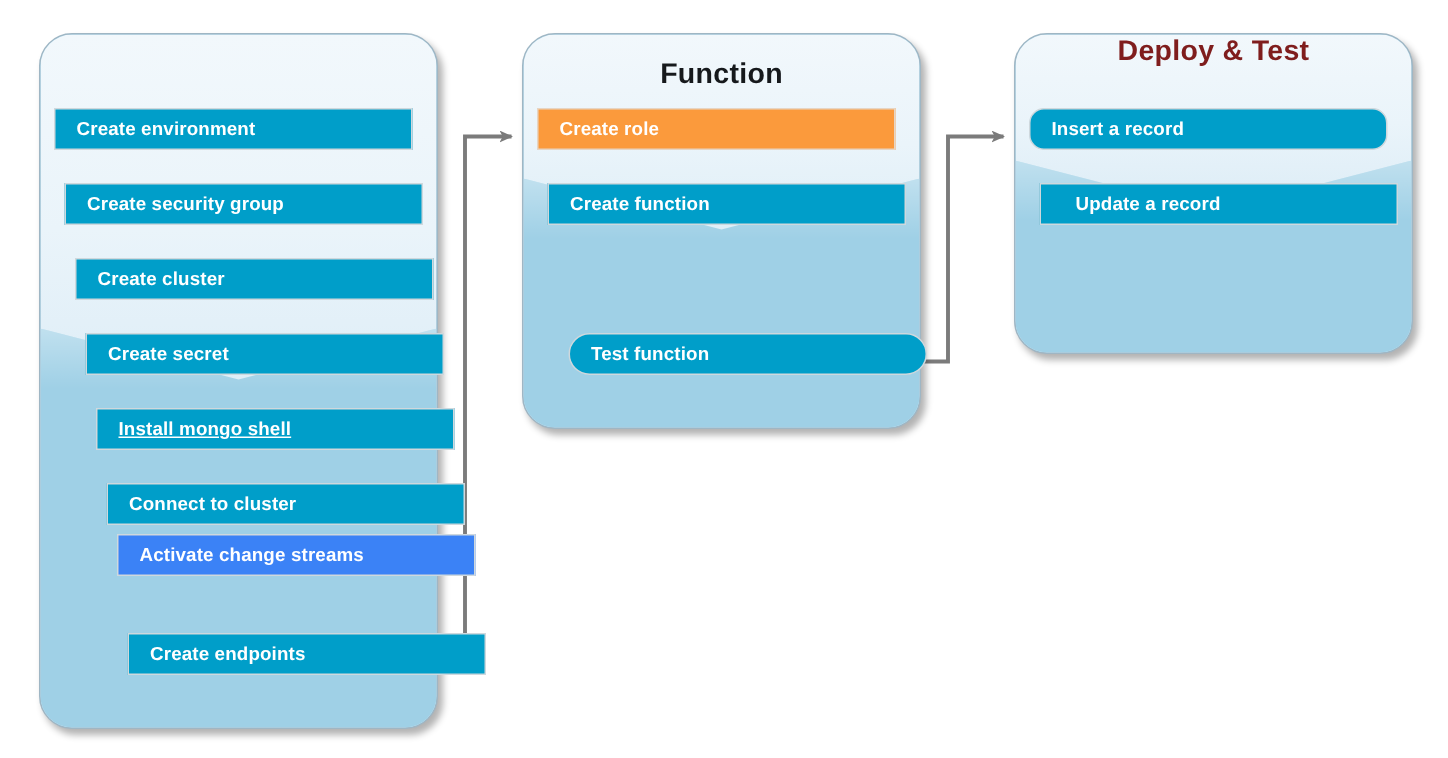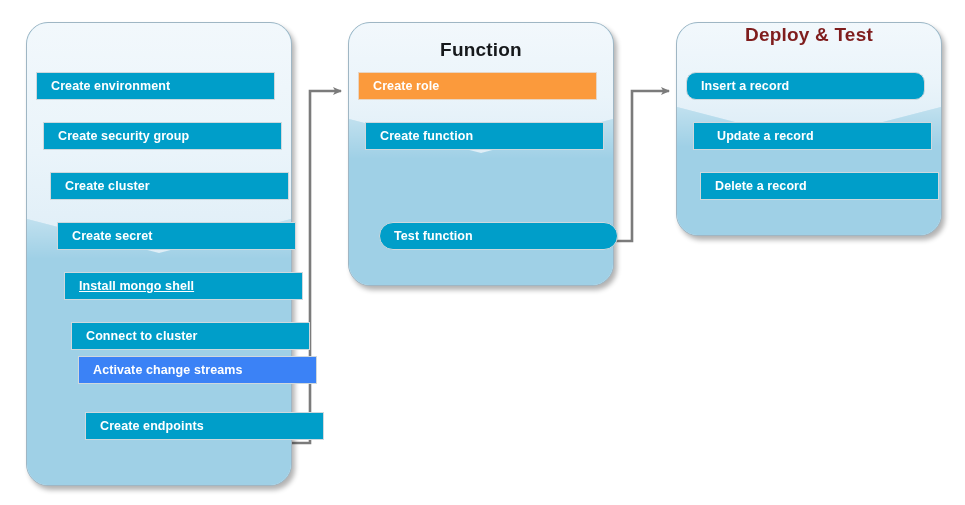--- a/index.html
+++ b/index.html
@@ -135,20 +135,19 @@
       </div>
     </div>
 
 <div class="task" style="left: 36px; top: 72px; width: 239px; background: rgb(0, 158, 201); color: rgb(255, 255, 255);">Create environment</div>
     <div class="task" style="left: 43px; top: 122px; width: 239px; background: rgb(0, 158, 201); color: rgb(255, 255, 255);">Create security group</div>
     <div class="task" style="left: 50px; top: 172px; width: 239px; background: rgb(0, 158, 201); color: rgb(255, 255, 255);">Create cluster</div>
     <div class="task" style="left: 57px; top: 222px; width: 239px; background: rgb(0, 158, 201); color: rgb(255, 255, 255);">Create secret</div>
     <div class="task" style="left: 64px; top: 272px; width: 239px; background: rgb(0, 158, 201); color: rgb(255, 255, 255); text-decoration: underline;">Install mongo shell</div>
     <div class="task" style="left: 71px; top: 322px; width: 239px; background: rgb(0, 158, 201); color: rgb(255, 255, 255);">Connect to cluster</div>
     <div class="task" style="left: 78px; top: 356px; width: 239px; background: #3b82f6; color: rgb(255, 255, 255);">Activate change streams</div>
-    <div class="task" style="left: 85px; top: 412px; width: 239px; background: rgb(0, 158, 201); color: rgb(255, 255, 255);">Create endpoints</div>
+    <div class="task" style="left: 85px; top: 422px; width: 239px; background: rgb(0, 158, 201); color: rgb(255, 255, 255);">Create endpoints</div>
     <div class="task highlight" style="left: 358px; top: 72px; width: 239px; background: rgb(251, 154, 60); color: rgb(255, 255, 255);">Create role</div>
     <div class="task" style="left: 365px; top: 122px; width: 239px; background: rgb(0, 158, 201); color: rgb(255, 255, 255);">Create function</div>
     <div class="task" style="left: 379px; top: 222px; width: 239px; background: rgb(0, 158, 201); color: rgb(255, 255, 255); border-radius: 17px;">Test function</div>
     <div class="task" style="left: 686px; top: 72px; width: 239px; background: rgb(0, 158, 201); color: rgb(255, 255, 255); border-radius: 10px;">Insert a record</div>
     <div class="task" style="left: 693px; top: 122px; width: 239px; background: rgb(0, 158, 201); color: rgb(255, 255, 255); padding-left: 23px;">Update a record</div>
-    <div class="task" style="left: 700px; top: 172px; width: 239px; background: rgb(0, 158, 201); color: rgb(255, 255, 255);">Delete a record</div>
   </div>
 
 </body></html>

